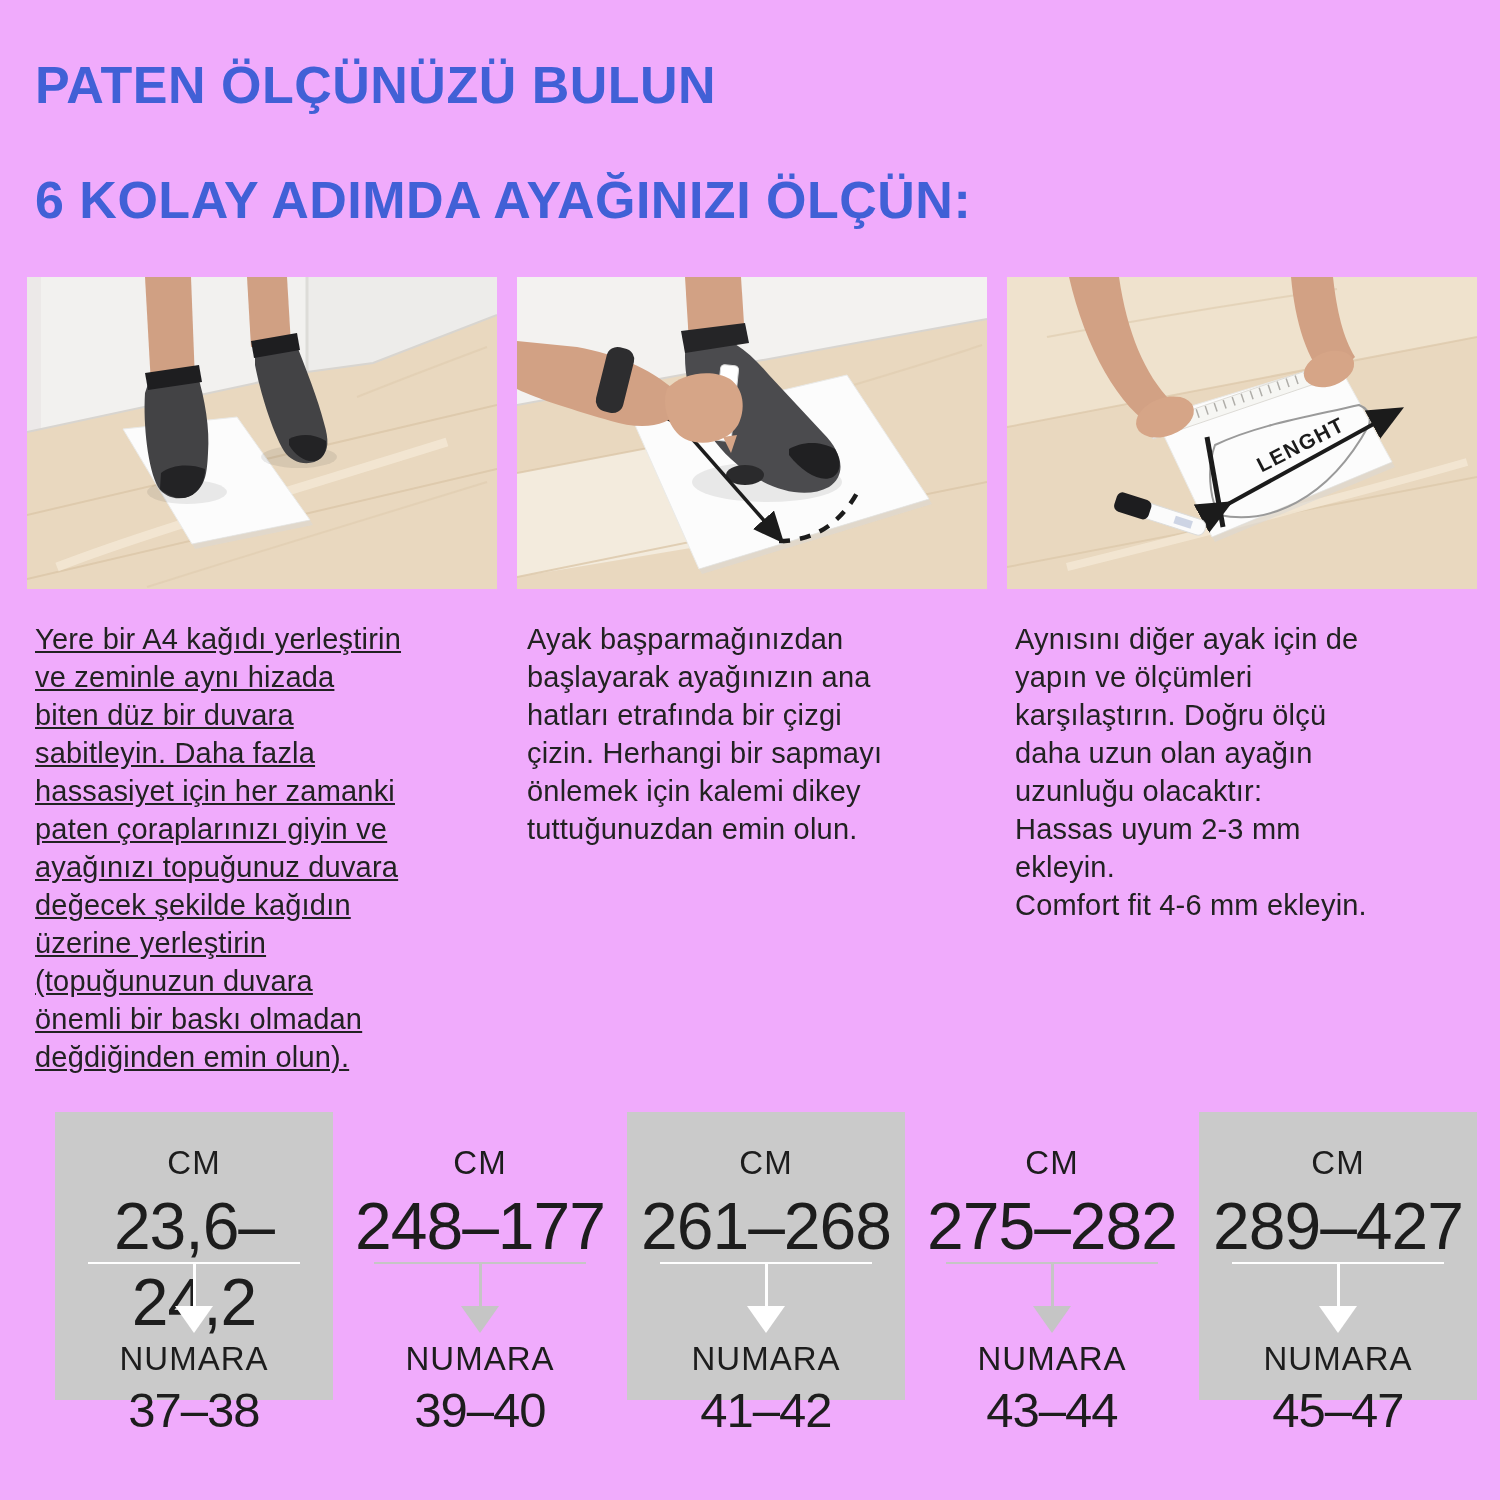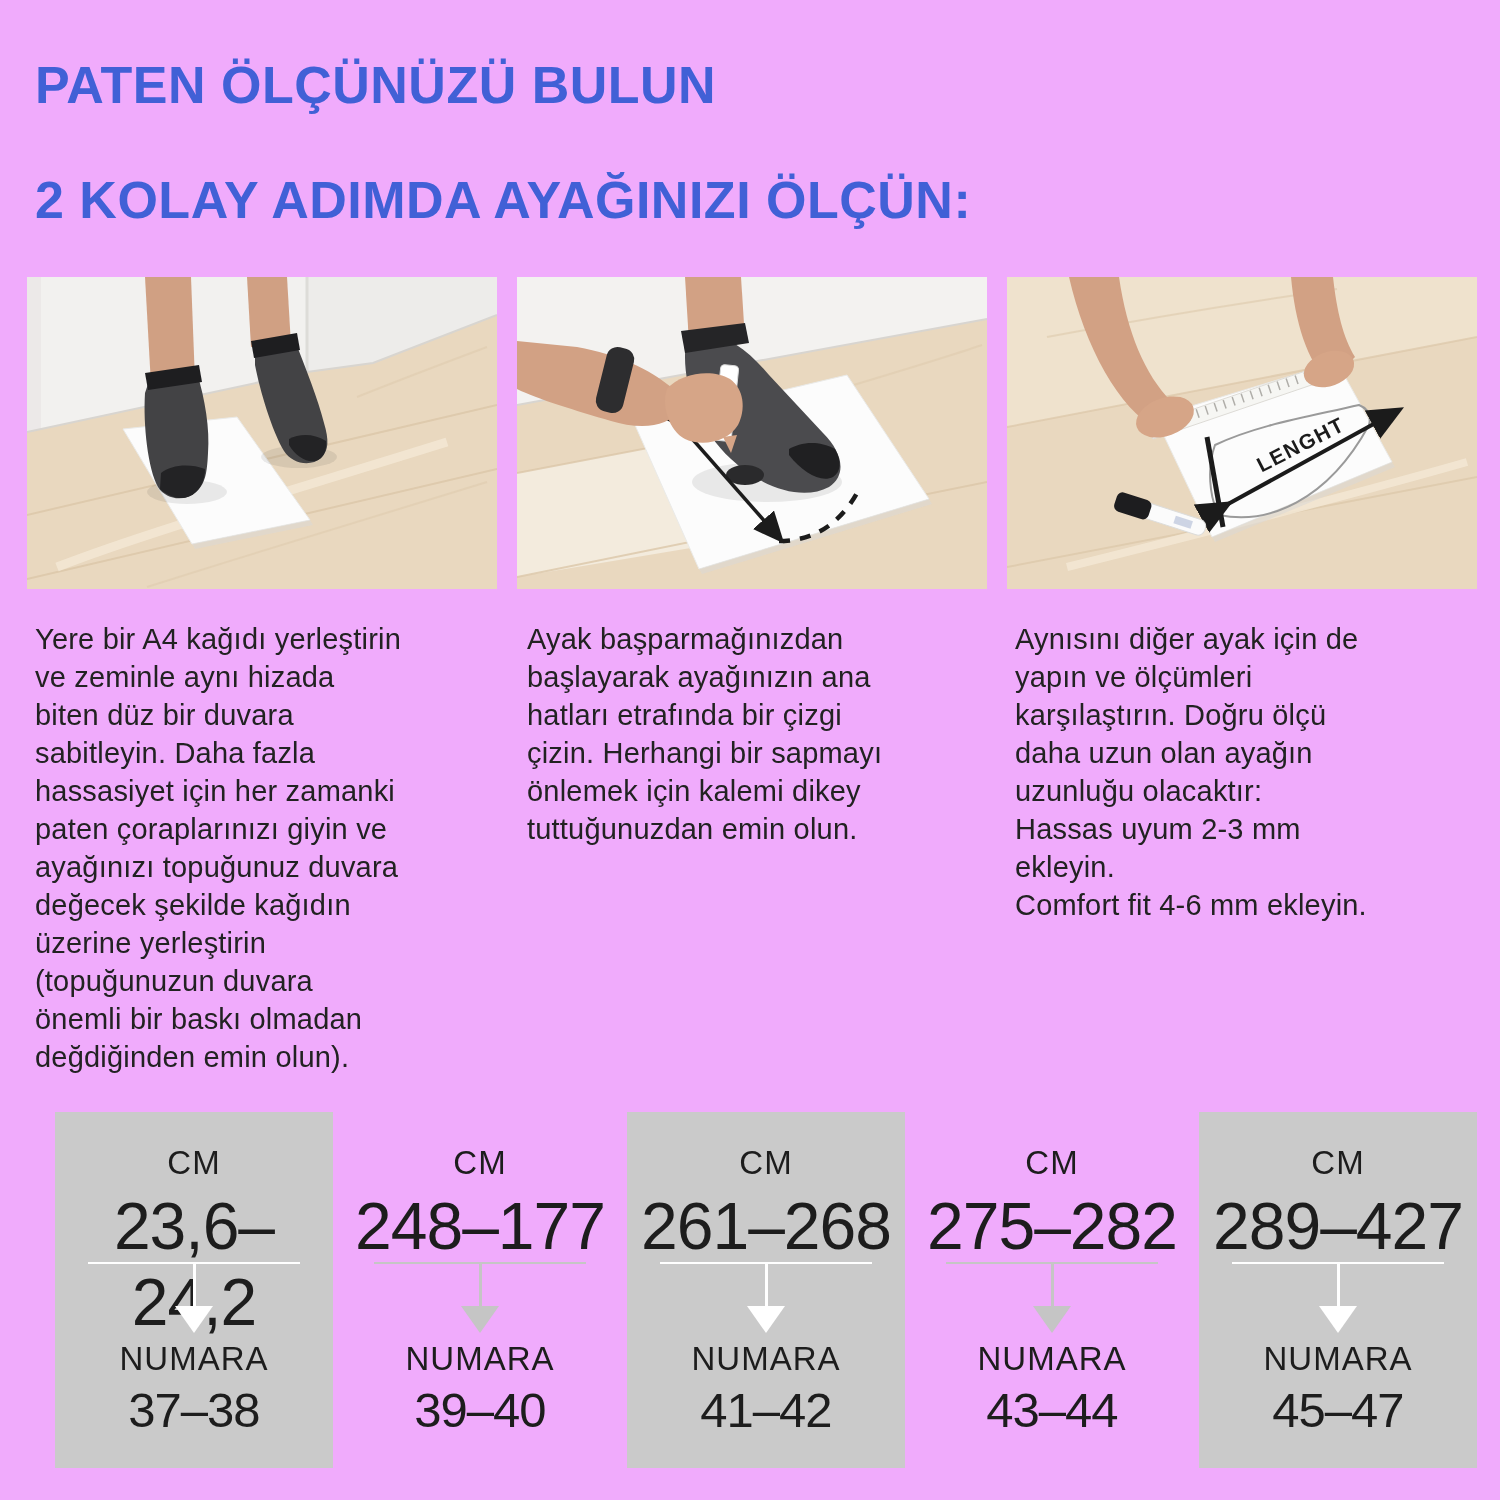--- a/index.html
+++ b/index.html
@@ -20,26 +20,26 @@
   
   .photos{ position:absolute; left:27px; top:277px; display:flex; gap:20px; }
   .photo{ width:470px; height:312px; overflow:hidden; background:#f2f1ef; }
   .photo svg{ display:block; }
   
   .desc{
     position:absolute; top:620px; width:470px;
     font-size:29px; line-height:38px; color:#222; letter-spacing:.2px;
     white-space:pre-line;
   }
-  .desc-1{ left:35px; }
+  .desc-1{ left:35px;text-decoration:underline; }
   .desc-2{ left:527px; }
   .desc-3{ left:1015px; }
   
   .size-chart{ position:absolute; left:55px; top:1112px; display:flex; gap:8px; }
-  .size-col{ position:relative; width:278px; height:356px; text-align:center; color:#1d1d1d; }
+  .size-col{ position:relative; width:278px; height:288px; text-align:center; color:#1d1d1d; }
   .size-col.gray{ background:#cacaca; }
   .cm-label   { position:absolute; top:32px;  width:100%; font-size:33px; letter-spacing:1px; }
   .cm-value   { position:absolute; top:76px;  width:100%; font-size:66px; letter-spacing:-1px; }
   .rule       { position:absolute; top:150px; left:12%; width:76%; height:2px; }
   .stem       { position:absolute; top:152px; left:50%; margin-left:-1.5px; width:3px; height:42px; }
   .arrowhead  { position:absolute; top:194px; left:50%; margin-left:-19px; width:0; height:0;
                 border-left:19px solid transparent; border-right:19px solid transparent;
                 border-top:27px solid; }
   .size-label { position:absolute; top:228px; width:100%; font-size:33px; letter-spacing:1px; }
   .size-value { position:absolute; top:270px; width:100%; font-size:49px; letter-spacing:-1px; }
@@ -47,21 +47,21 @@
   .size-col.gray .arrowhead { border-top-color:#fff; }
   .size-col.white .rule, .size-col.white .stem { background:#c5c5c5; }
   .size-col.white .arrowhead { border-top-color:#c5c5c5; }
 </style>
 </head>
 <body>
 
 <div class="page">
 
   <h1 class="title">PATEN ÖLÇÜNÜZÜ BULUN</h1>
-  <h2 class="subtitle">2 KOLAY ADIMDA AYAĞINIZI ÖLÇÜN:</h2>
+  <h2 class="subtitle">6 KOLAY ADIMDA AYAĞINIZI ÖLÇÜN:</h2>
 
   <div class="photos">
 
     <figure class="photo">
       <svg width="470" height="312" viewBox="0 0 470 312">
         <rect x="0" y="0" width="470" height="312" fill="#f2f1ef"></rect>
         <rect x="0" y="0" width="14" height="170" fill="#e7e5e2" opacity="0.6"></rect>
         <polygon points="280,0 470,0 470,38 346,86 280,95" fill="#edecea"></polygon>
         <line x1="280" y1="0" x2="280" y2="95" stroke="#dddcd8" stroke-width="3"></line>
         <g>

